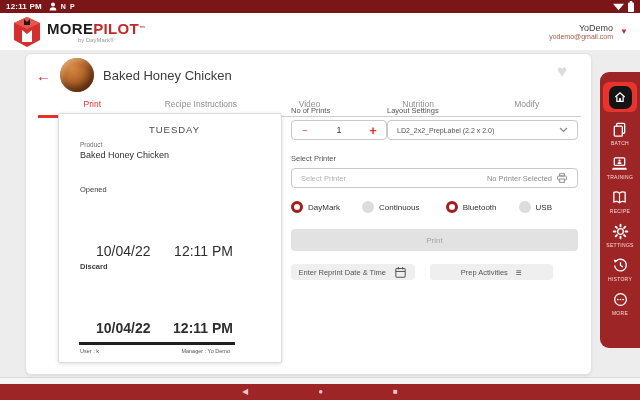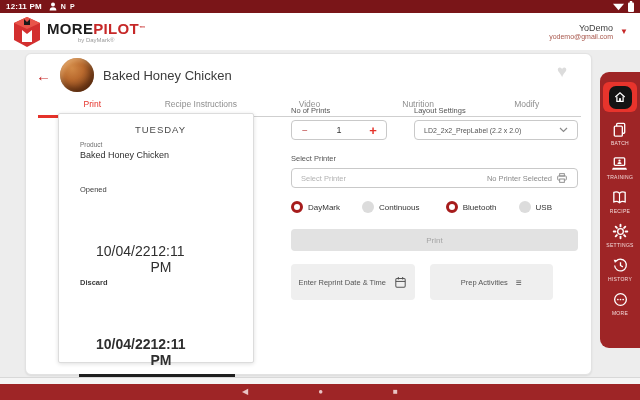--- a/index.html
+++ b/index.html
@@ -41,39 +41,39 @@
     box-shadow: inset -3px -4px 6px rgba(60,25,5,0.55), inset 2px 3px 4px rgba(255,210,150,0.5); }
   .recipe-title { margin-left:9px; font-size:13px; color:#3c3c3c; }
   .heart { position:absolute; right:24px; top:8px; font-size:17px; color:#dcdcdc; }
 
   .tabs { position:absolute; top:41px; left:12px; width:543px; display:flex; border-bottom:1px solid #cfcfcf; }
   .tab { flex:1; text-align:center; font-size:8.5px; color:#8f8f8f; padding:4px 0 6px;
     border-bottom:3px solid transparent; margin-bottom:-2px; cursor:pointer; }
   .tab.active { color:#e5322a; border-bottom-color:#e5322a; }
 
   
-  .label-box { position:absolute; left:32px; top:59px; width:196px; height:250px; background:#fff;
+  .label-box { position:absolute; left:32px; top:59px; width:224px; height:250px; background:#fff;
     border:1px solid #dcdcdc; border-radius:2px; box-shadow:0 1px 4px rgba(0,0,0,0.13);
     padding:8px 12px 0 21px; color:#333; }
   .lb-day { text-align:center; font-size:9.5px; letter-spacing:1px; color:#4a4a4a; margin-top:2px; }
   .lb-product-label { font-size:6.5px; color:#6e6e6e; margin-top:6px; }
   .lb-product { font-size:9px; margin-top:2px; color:#2f2f2f; }
   .lb-opened { margin-top:25px; }
   .lb-field-label { font-size:7.5px; color:#3c3c3c; }
   .lb-row { display:flex; justify-content:space-between; font-size:14px; color:#2f2f2f;
     padding:1px 36px 0 16px;margin-top:48px; }
   .lb-discard { margin-top:3px;font-weight:bold; }
   .lb-divider { height:3px; background:#1f1f1f; width:156px; margin-top:6px; margin-left:-1px; }
   .lb-meta { display:flex; justify-content:space-between; width:150px; font-size:5.5px; color:#555; margin-top:3px; }
 
   
   .form-col { position:absolute; left:265px; top:52px; width:287px; color:#444; }
   .form-row1 { display:flex; }
   .prints-group { width:96px; }
-  .layout-group { flex:1; margin-left:27px; }
+  .layout-group { flex:1; }
   .field-label { font-size:7.5px; color:#555; margin-bottom:5px; }
   .stepper { height:20px; border:1px solid #c9c9c9; border-radius:4px; display:flex; align-items:center; }
   .step-minus { width:26px; text-align:center; color:#c05050; font-size:10px; cursor:pointer; }
   .step-value { flex:1; text-align:center; font-size:9px; color:#333; }
   .step-plus { width:26px; text-align:center; color:#e5322a; font-size:13px; font-weight:bold; cursor:pointer; }
   .select-box { height:20px; border:1px solid #c9c9c9; border-radius:4px; display:flex; align-items:center;
     justify-content:space-between; padding:0 9px; font-size:7px; color:#555; cursor:pointer; }
   .printer-label { margin-top:14px; }
   .printer-box { height:20px; border:1px solid #c9c9c9; border-radius:4px; display:flex; align-items:center;
     padding:0 9px; }
@@ -84,21 +84,21 @@
   .radio-grp { display:flex; align-items:center; }
   .radio-grp.right { margin-left:auto; }
   .radio-item { display:flex; align-items:center; gap:5px; margin-right:22px; cursor:pointer; }
   .radio-item:last-child { margin-right:0; }
   .radio { width:12px; height:12px; border-radius:50%; }
   .radio.on { border:3.5px solid #a61c1c; background:#fff; }
   .radio.off { background:#dcdcdc; border:none; }
   .print-btn { margin-top:16px; height:22px; background:#e2e2e2; border-radius:4px; color:#a5a5a5;
     font-size:8px; display:flex; align-items:center; justify-content:center; cursor:pointer; }
   .action-row { display:flex; margin-top:13px; gap:15px; width:262px; }
-  .action-btn { flex:1; height:36px; background:#efefef; border-radius:4px; display:flex; align-items:center;
+  .action-btn { flex:1; height:16px; background:#efefef; border-radius:4px; display:flex; align-items:center;
     justify-content:center; gap:8px; font-size:7.5px; color:#555; cursor:pointer; }
   .ham { font-size:10px; color:#555; }
 
   
   .sidebar { position:absolute; right:0; top:72px; width:40px; height:276px; background:#9e2526;
     border-radius:9px 0 0 9px; display:flex; flex-direction:column; align-items:center; padding-top:10px; }
   .home-btn { width:34px; height:30px; background:#e8342c; border-radius:6px; display:flex;
     align-items:center; justify-content:center; cursor:pointer; }
   .home-inner { width:23px; height:23px; background:#141414; border-radius:7px; display:flex;
     align-items:center; justify-content:center; }

